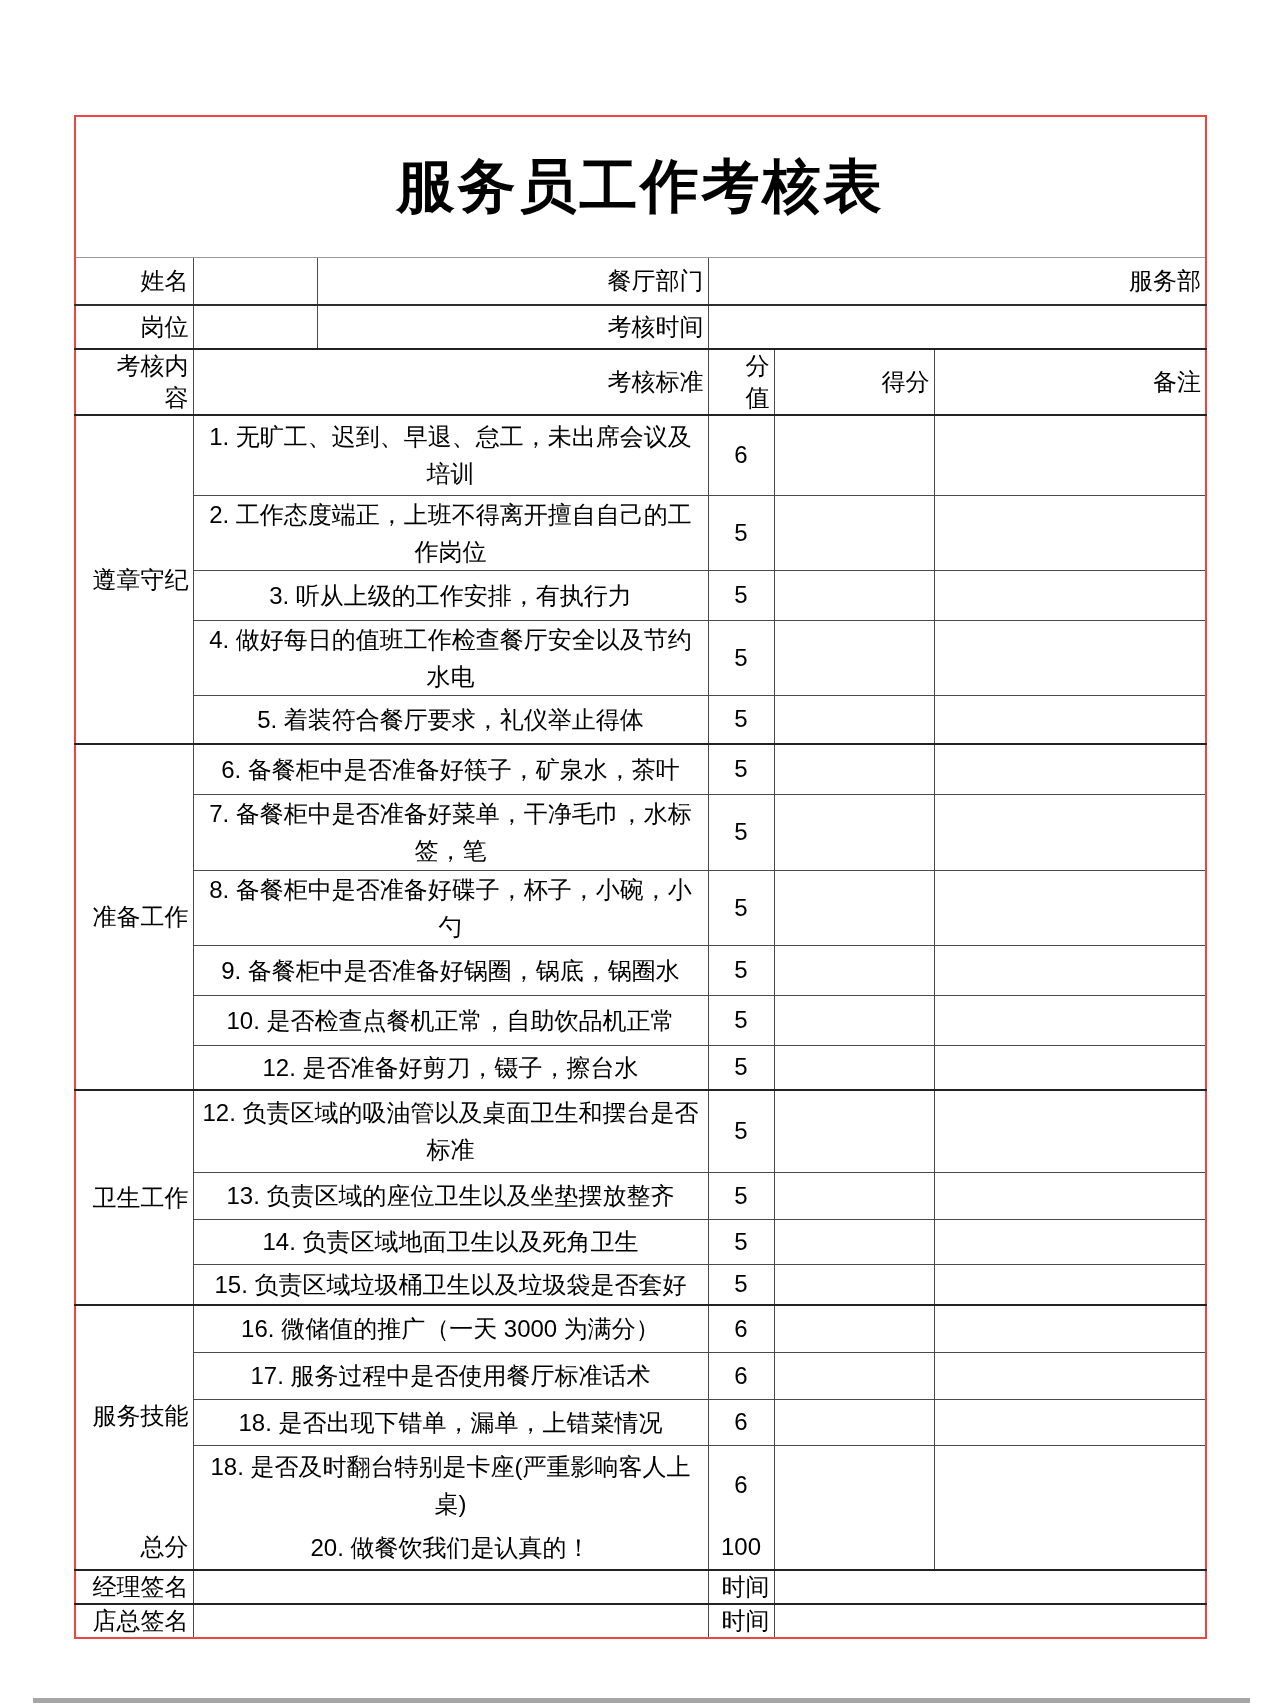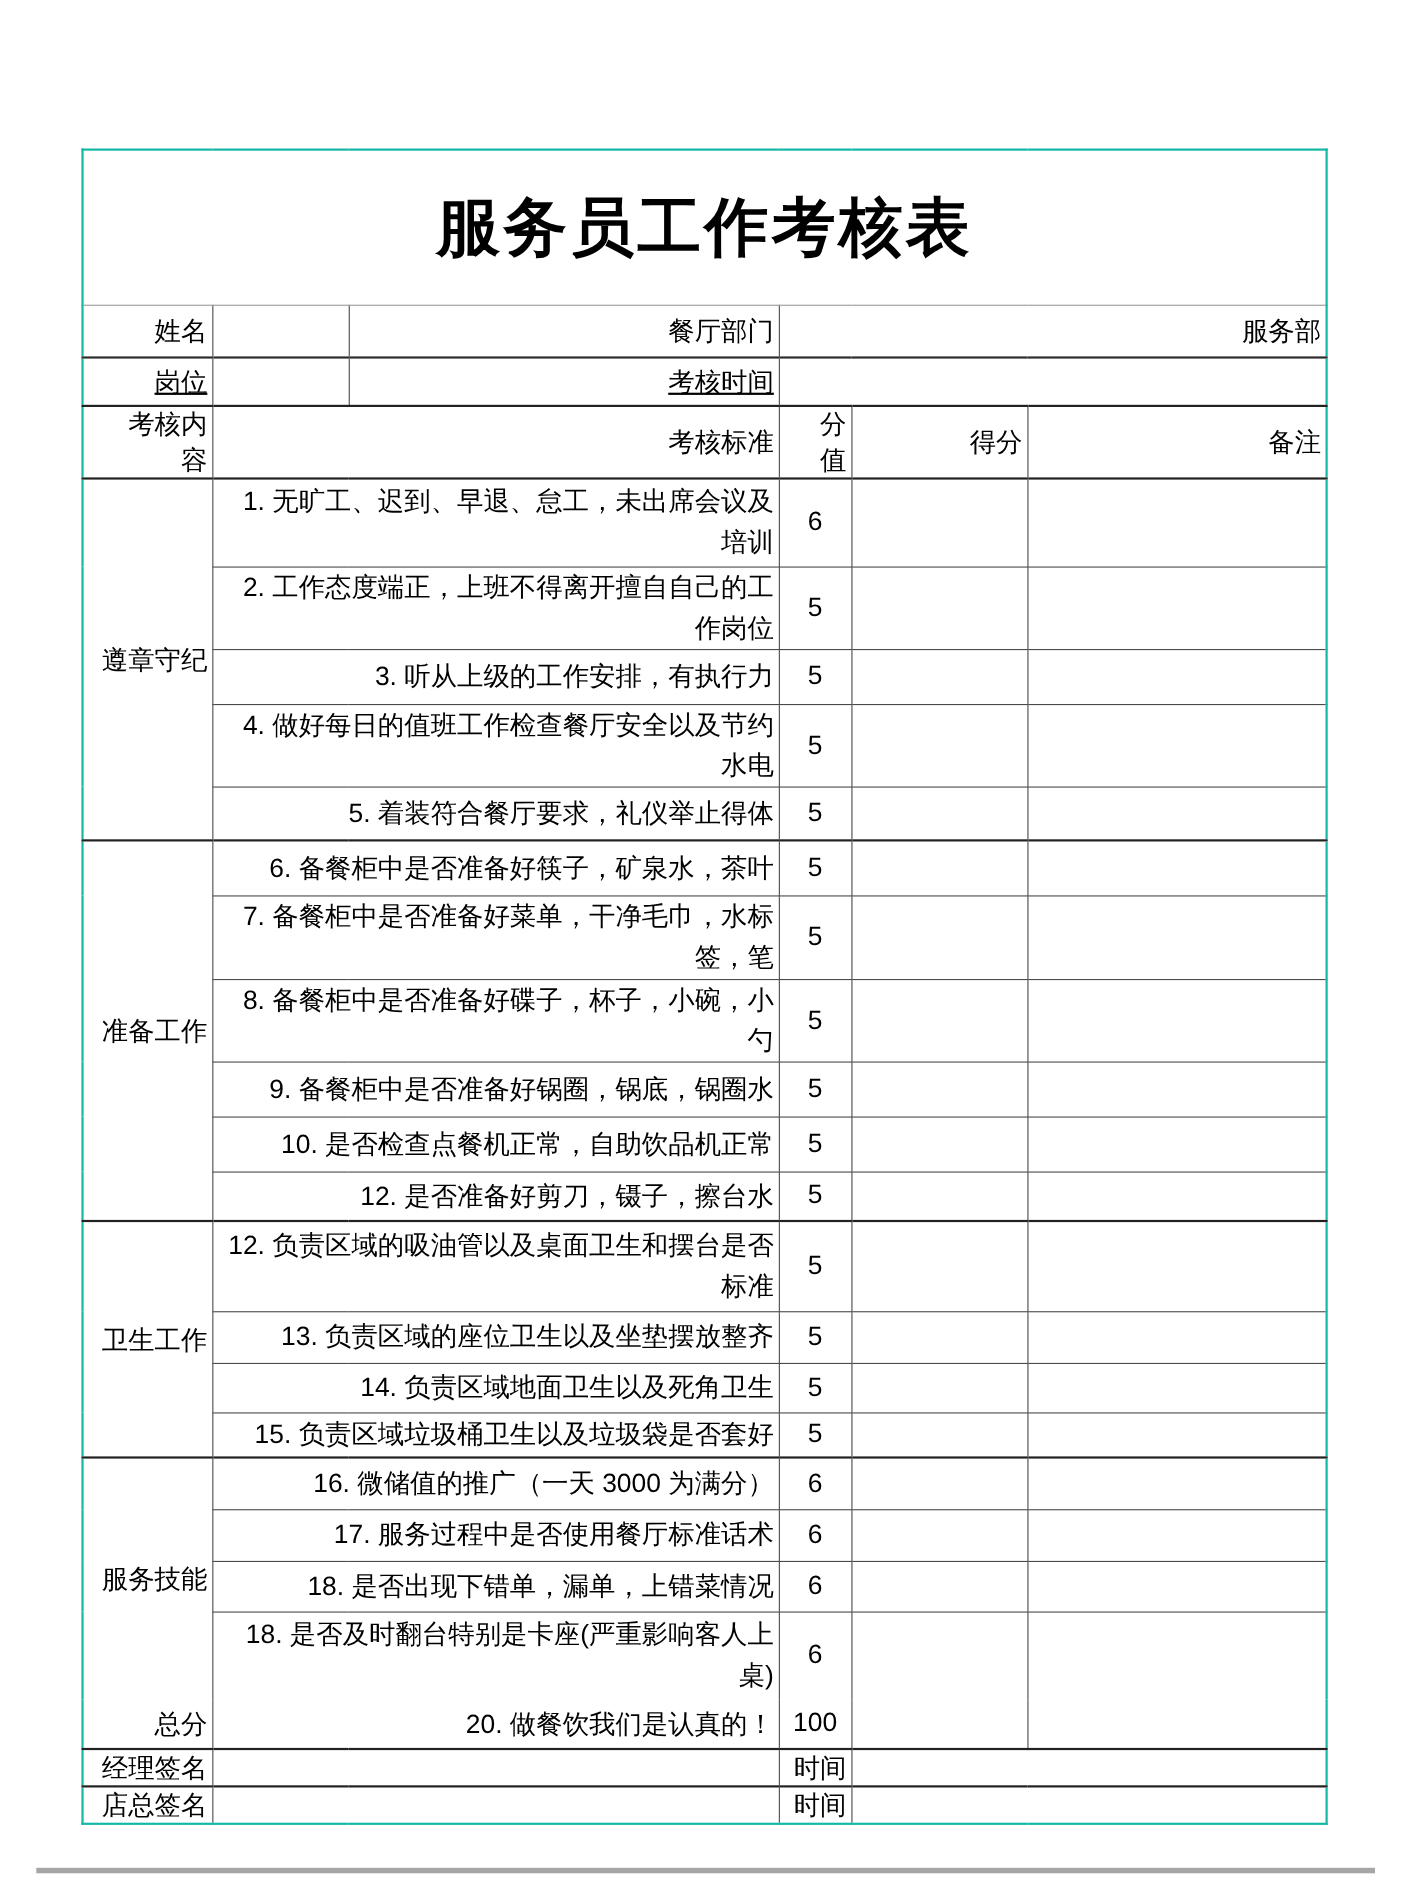--- a/index.html
+++ b/index.html
@@ -13,22 +13,21 @@
     position: relative;
     overflow: hidden;
   }
   .sheet {
     position: absolute;
     left: 74px;
     top: 115px;
     width: 1131px;
     border-collapse: collapse;
     table-layout: fixed;
-    border: 2px solid #14b8a6;
-    margin-top: 20px;
+    border: 2px solid #ef4444;
   }
   .sheet td {
     border: 1px solid #4a4a4a;
     padding: 0 4px;
     font-size: 24px;
     vertical-align: middle;
     overflow: hidden;
     background: #ffffff;
   }
   
@@ -36,35 +35,35 @@
     font-size: 58px;
     font-weight: 900;
     text-align: center;
     letter-spacing: 3px;
     border-bottom: 1px solid #9a9a9a;
   }
   
   .c   { text-align: center; }
   .lbl { text-align: right; font-size: 25px; }
   .item {
-    text-align: right;
+    text-align: center;
     padding: 2px 3px 2px 2px;
     line-height: 37px;
     font-size: 24px;
   }
   .num { text-align: center; font-size: 24px; }
   
   tr.tt > td { border-top: 2px solid #222222; }
   td.bb      { border-bottom: 2px solid #222222; padding-left: 36px; }
   
   tr.nb > td { border-bottom: none; }
   tr.nt > td { border-top: none; }
   
   tr.light-top > td { border-top: 1px solid #9a9a9a; }
-  tr.dark-top  > td { border-top: 2px solid #2e2e2e; text-decoration: underline; }
+  tr.dark-top  > td { border-top: 2px solid #2e2e2e; }
   .page-edge {
     position: absolute;
     left: 33px;
     top: 1698px;
     width: 1217px;
     height: 5px;
     background: #a6a6a6;
   }
 </style>
 </head>

